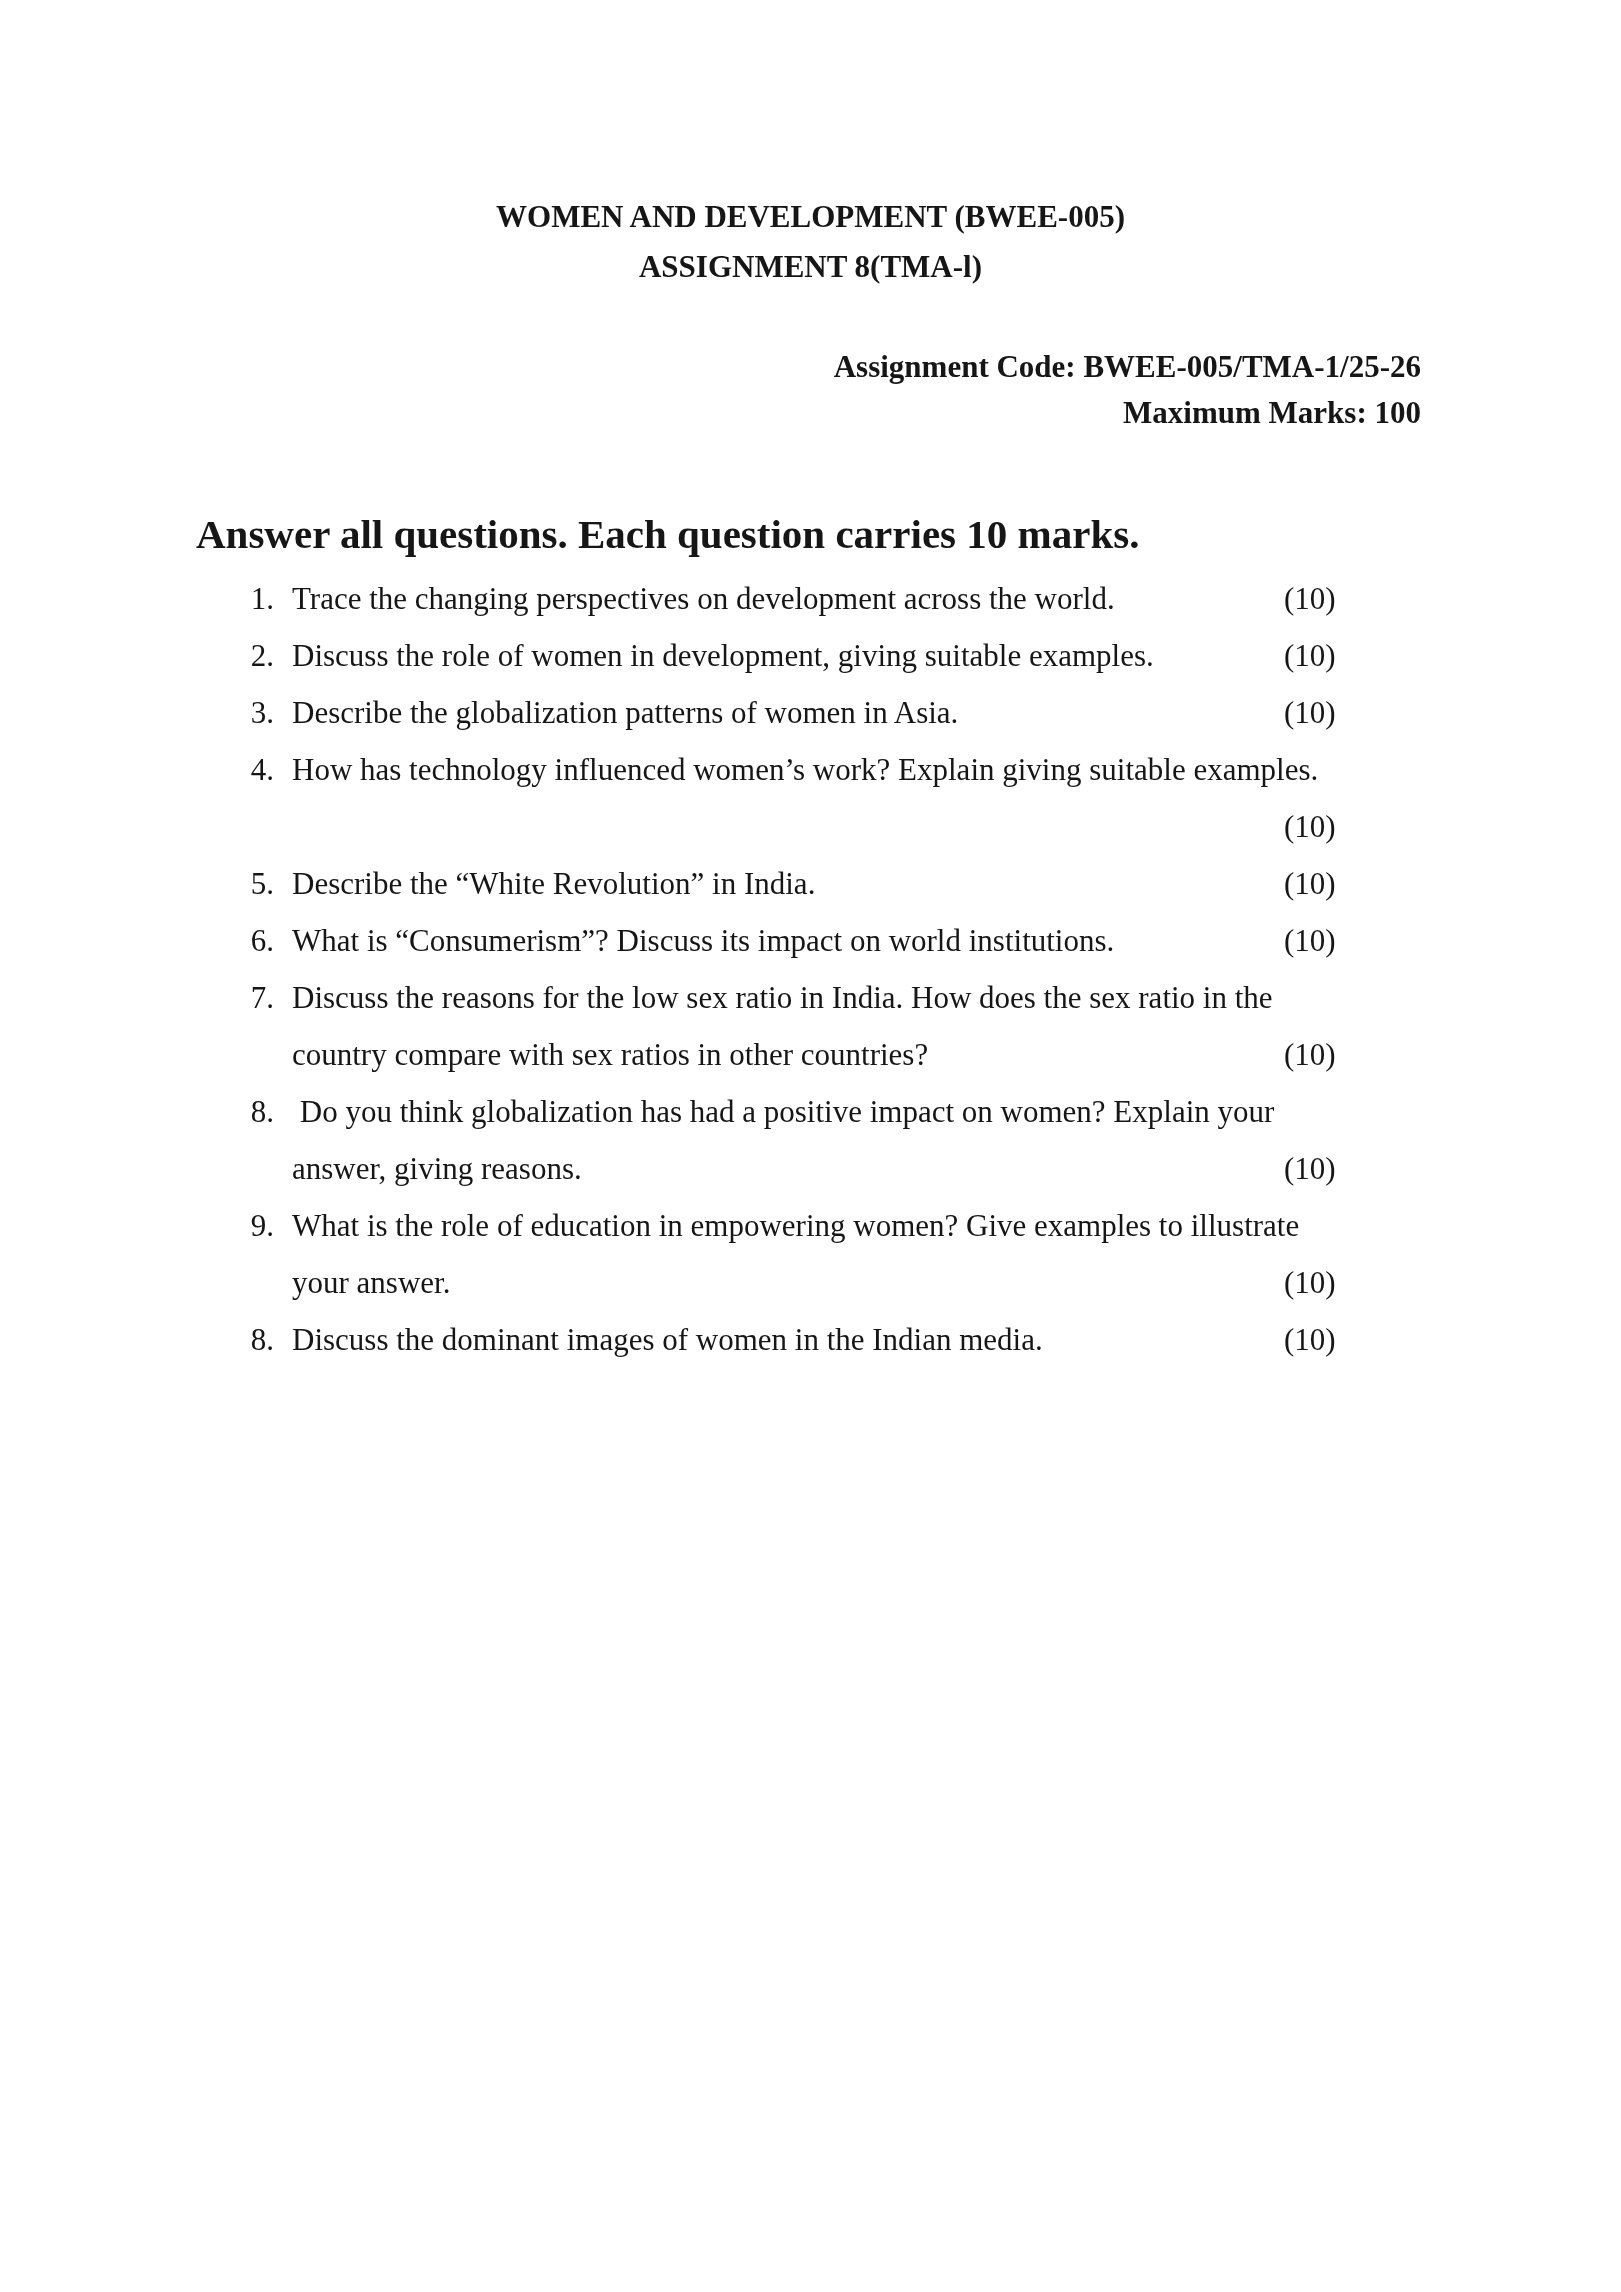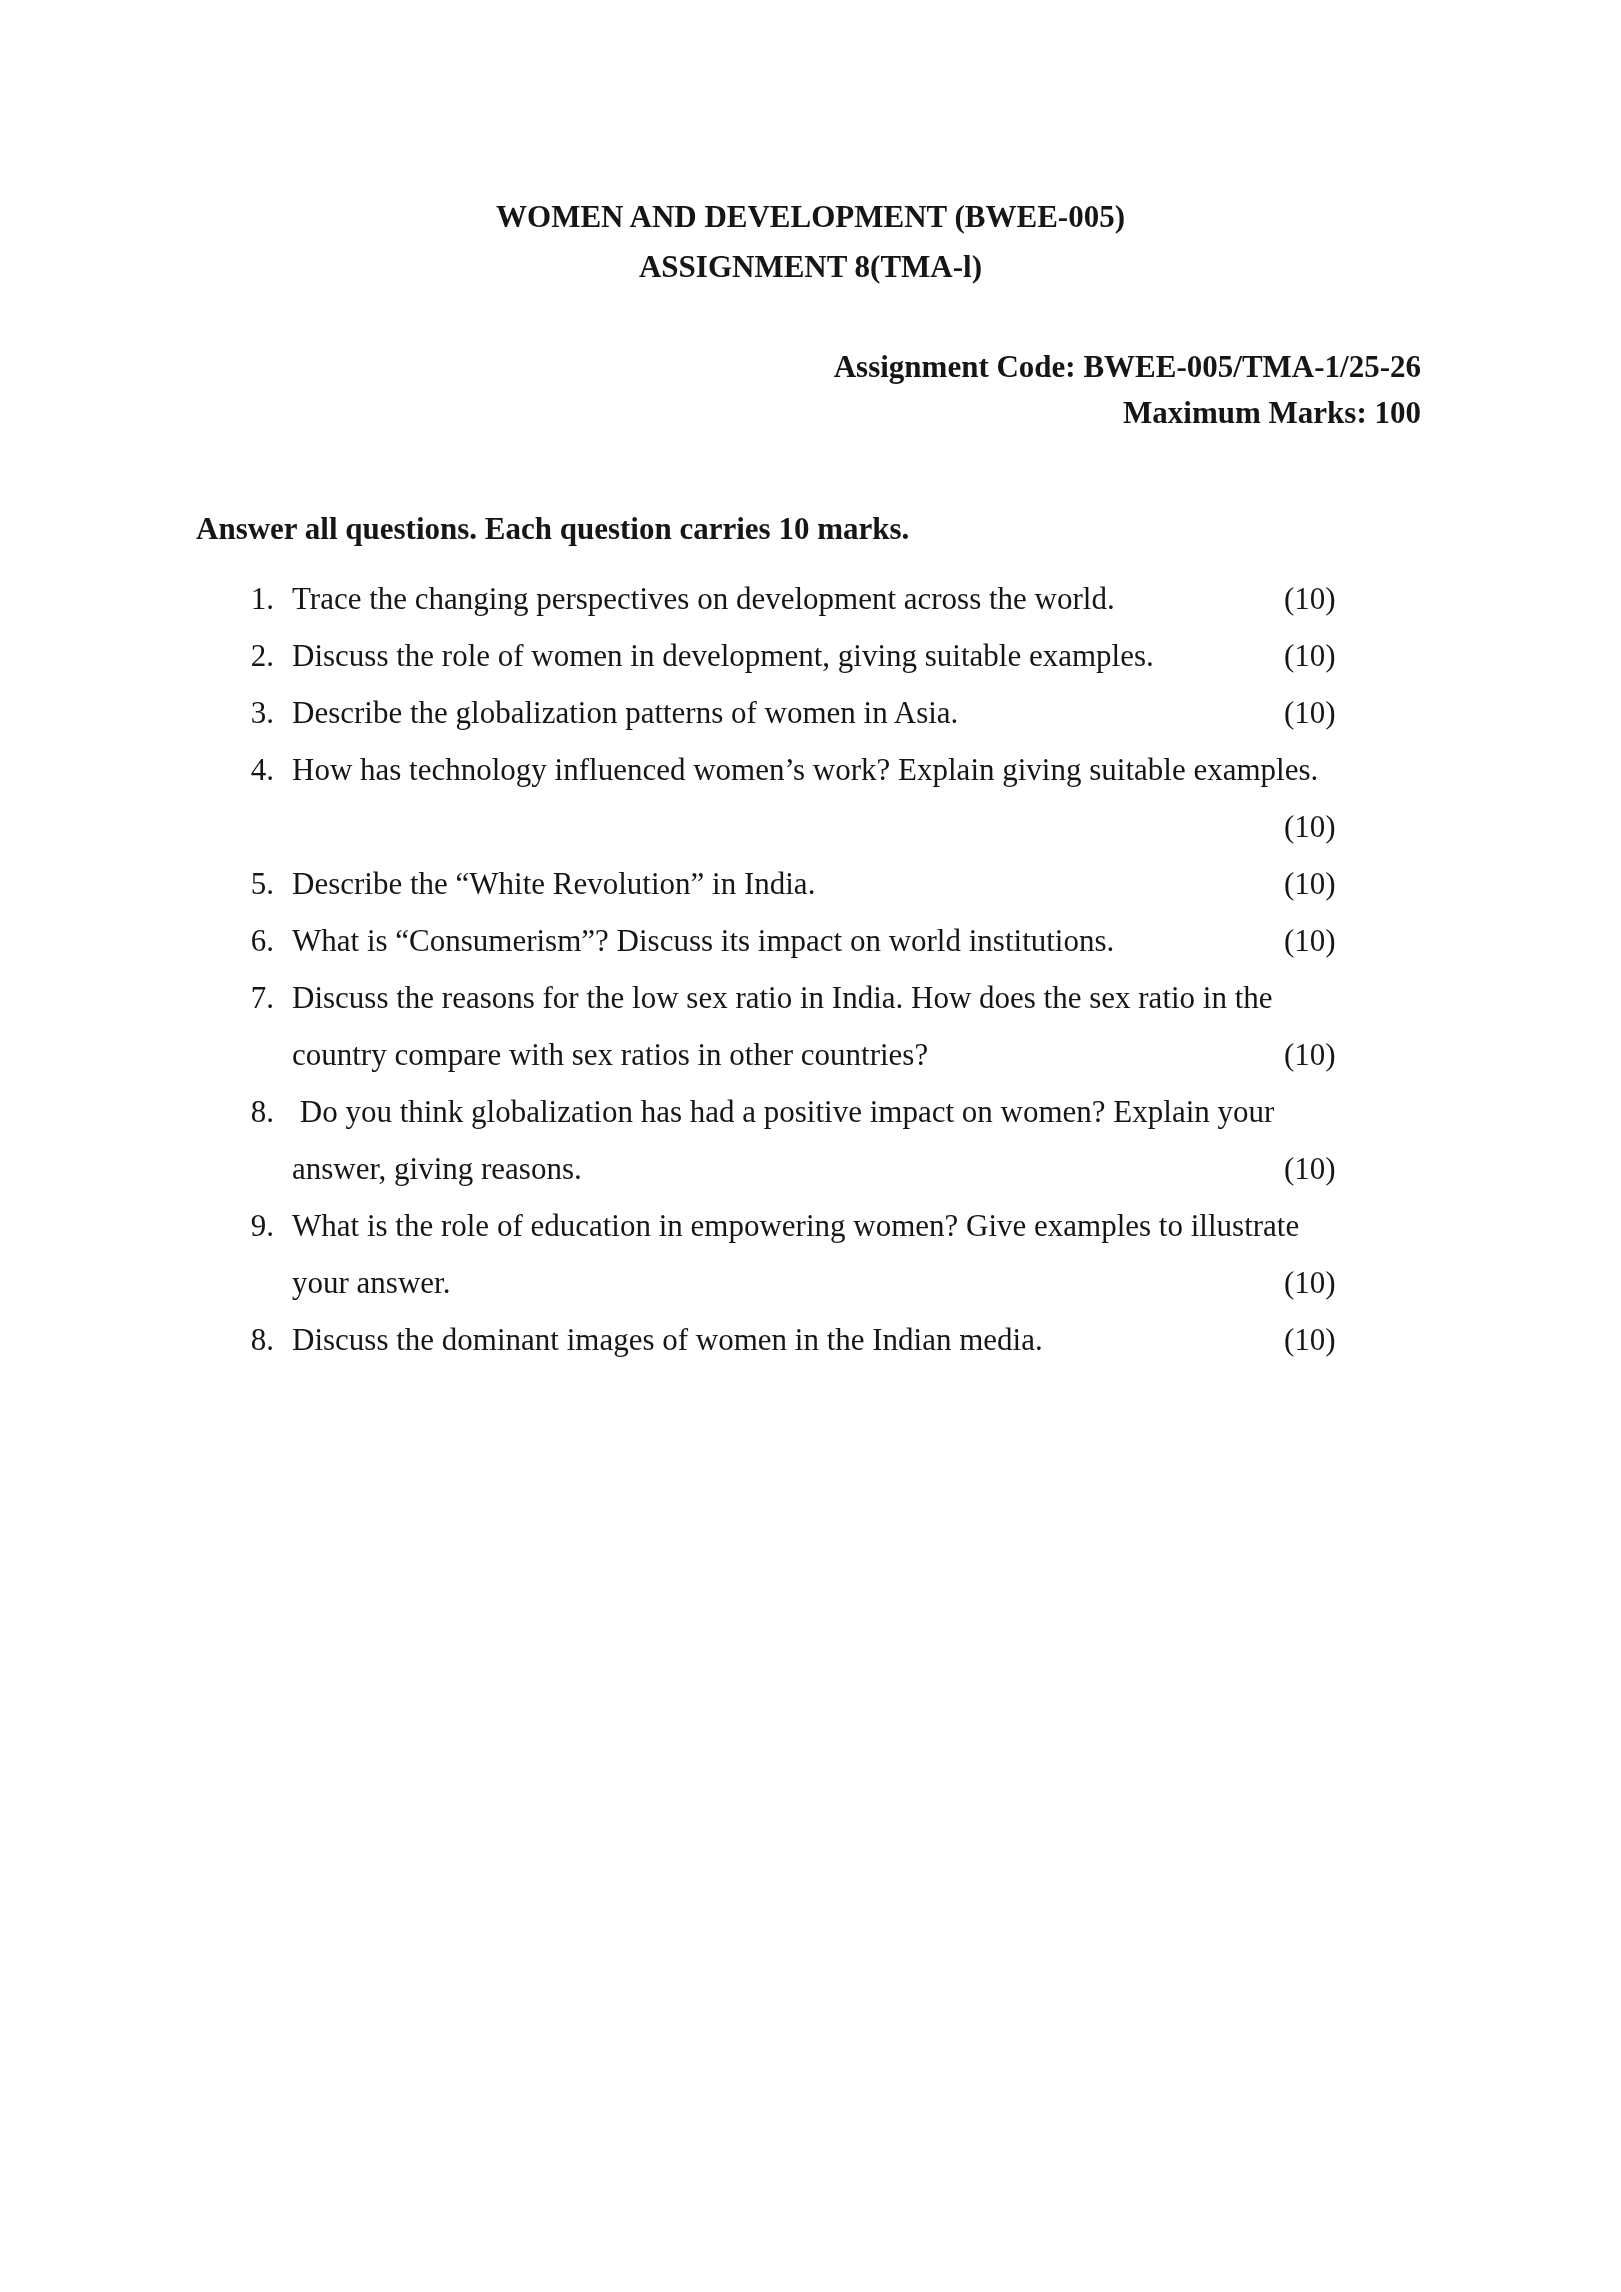--- a/index.html
+++ b/index.html
@@ -37,21 +37,21 @@
     line-height: 1.2;
     white-space: pre;
   }
   .code  { top: 348px; }
   .maxmk { top: 394px; }
   .instr {
     position: absolute;
     left: 196px;
     top: 510px;
     font-weight: bold;
-    font-size: 31px;
+    font-size: 41px;
     line-height: 1.2;
     white-space: pre;
   }
   .qlist {
     position: absolute;
     left: 196px;
     top: 570px;
     width: 1245px;
   }
   .q-line {

